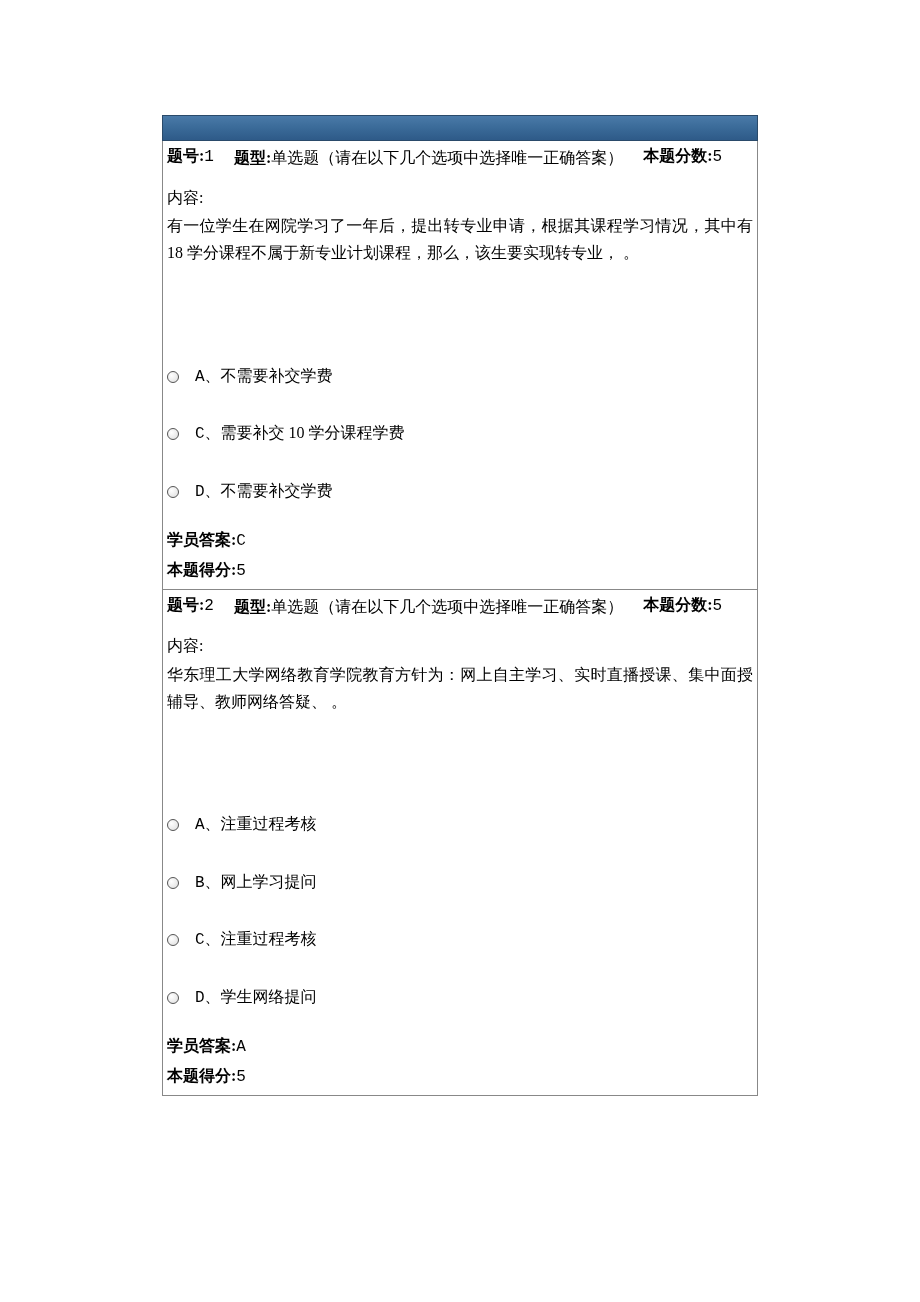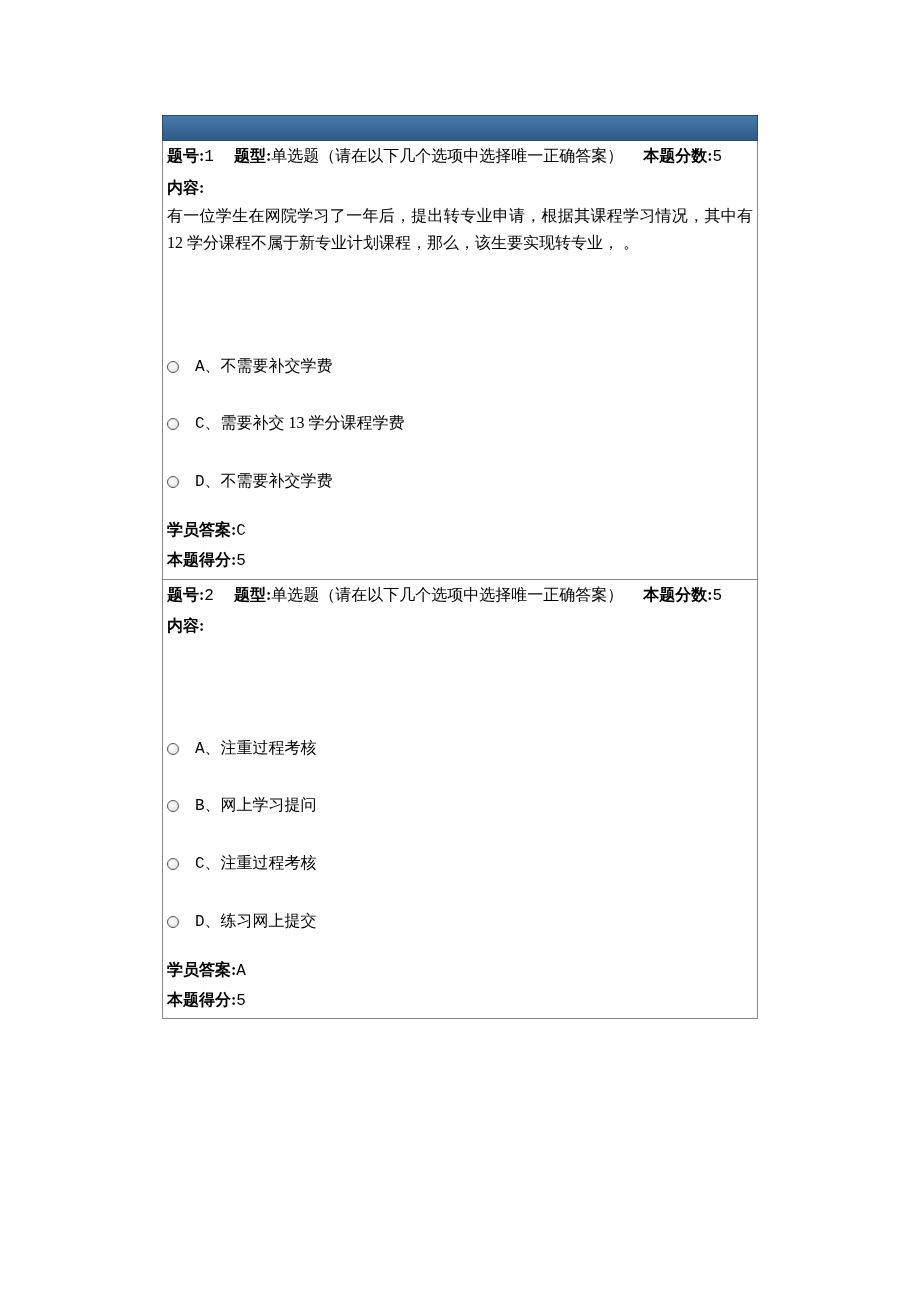--- a/index.html
+++ b/index.html
@@ -23,26 +23,26 @@
     }
     .question-box {
       border-left: 1px solid #888;
       border-right: 1px solid #888;
       border-bottom: 1px solid #888;
       padding: 2px 4px 4px 4px;
     }
     .q-header {
       display: flex;
       gap: 20px;
-      align-items: flex-start;
+      align-items: flex-end;
       flex-wrap: wrap;
     }
     .q-header .seg { white-space: nowrap; }
     .bold { font-weight: bold; }
-    .content-label { font-weight: bold; margin-top: 4px; }
+    .content-label { font-weight: normal; margin-top: 14px; }
     .content-text {
       margin-top: 2px;
       text-align: justify;
       line-height: 1.7;
     }
     .options {
       margin-top: 92px;
       margin-bottom: 22px;
     }
     .option-row {
@@ -89,30 +89,30 @@
         <span class="bold">题号:</span><span class="num">1</span>
       </span>
       <span class="seg">
         <span class="bold">题型:</span><span>单选题（请在以下几个选项中选择唯一正确答案）</span>
       </span>
       <span class="seg">
         <span class="bold">本题分数:</span><span class="num">5</span>
       </span>
     </div>
     <div class="content-label">内容:</div>
-    <div class="content-text">有一位学生在网院学习了一年后，提出转专业申请，根据其课程学习情况，其中有 12 学分课程不属于新专业计划课程，那么，该生要实现转专业，   。</div>
+    <div class="content-text">有一位学生在网院学习了一年后，提出转专业申请，根据其课程学习情况，其中有 18 学分课程不属于新专业计划课程，那么，该生要实现转专业，   。</div>
 
     <div class="options">
       <div class="option-row">
         <div class="radio-col"><span class="radio"></span></div>
         <div class="option-text"><span class="letter">A</span>、<span>不需要补交学费</span></div>
       </div>
       <div class="option-row">
         <div class="radio-col"><span class="radio"></span></div>
-        <div class="option-text"><span class="letter">C</span>、<span>需要补交 13 学分课程学费</span></div>
+        <div class="option-text"><span class="letter">C</span>、<span>需要补交 10 学分课程学费</span></div>
       </div>
       <div class="option-row">
         <div class="radio-col"><span class="radio"></span></div>
         <div class="option-text"><span class="letter">D</span>、<span>不需要补交学费</span></div>
       </div>
     </div>
 
     <div class="answers">
       <div class="line"><span>学员答案:</span><span class="val">C</span></div>
       <div class="line"><span>本题得分:</span><span class="val">5</span></div>
@@ -125,37 +125,38 @@
         <span class="bold">题号:</span><span class="num">2</span>
       </span>
       <span class="seg">
         <span class="bold">题型:</span><span>单选题（请在以下几个选项中选择唯一正确答案）</span>
       </span>
       <span class="seg">
         <span class="bold">本题分数:</span><span class="num">5</span>
       </span>
     </div>
     <div class="content-label">内容:</div>
+    <div class="content-text">华东理工大学网络教育学院教育方针为：网上自主学习、实时直播授课、集中面授辅导、教师网络答疑、   。</div>
 
     <div class="options">
       <div class="option-row">
         <div class="radio-col"><span class="radio"></span></div>
         <div class="option-text"><span class="letter">A</span>、<span>注重过程考核</span></div>
       </div>
       <div class="option-row">
         <div class="radio-col"><span class="radio"></span></div>
         <div class="option-text"><span class="letter">B</span>、<span>网上学习提问</span></div>
       </div>
       <div class="option-row">
         <div class="radio-col"><span class="radio"></span></div>
         <div class="option-text"><span class="letter">C</span>、<span>注重过程考核</span></div>
       </div>
       <div class="option-row">
         <div class="radio-col"><span class="radio"></span></div>
-        <div class="option-text"><span class="letter">D</span>、<span>练习网上提交</span></div>
+        <div class="option-text"><span class="letter">D</span>、<span>学生网络提问</span></div>
       </div>
     </div>
 
     <div class="answers">
       <div class="line"><span>学员答案:</span><span class="val">A</span></div>
       <div class="line"><span>本题得分:</span><span class="val">5</span></div>
     </div>
   </div>
 
 </div>

